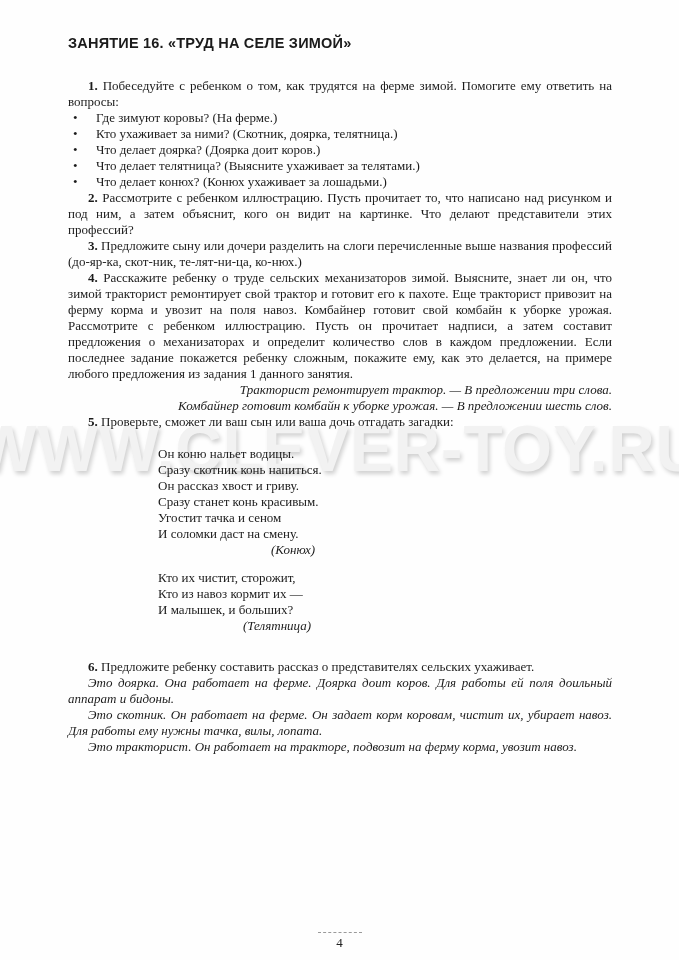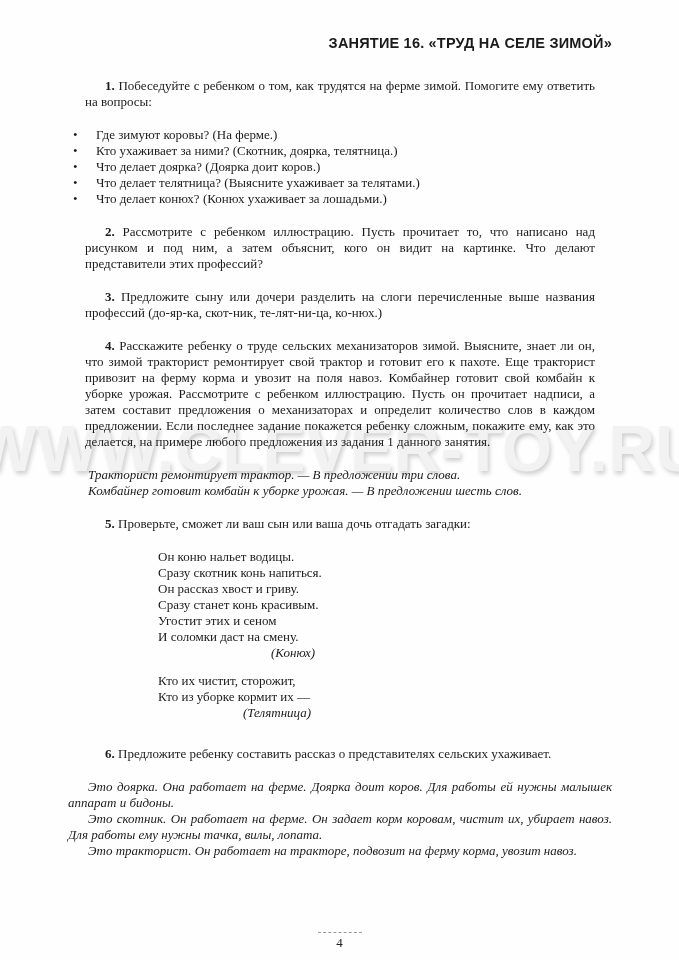--- a/index.html
+++ b/index.html
@@ -26,30 +26,30 @@
     text-shadow:2px 3px 4px rgba(0,0,0,0.18), -1px -1px 1px #ffffff;
     white-space:nowrap;
     z-index:0;
     user-select:none;
   }
   .content{position:relative;z-index:1;}
   .doc-title{
     font-family:"Liberation Sans",sans-serif;
     font-weight:bold;
     font-size:14.5px;line-height:18px;
-    text-align:right;
+    text-align:left;
     margin:0 0 26px 0;
     letter-spacing:0.2px;
   }
-  .para{margin:17px;text-align:justify;text-indent:20px;}
+  .para{margin:0;text-align:justify;text-indent:20px;}
   .num{font-weight:bold;}
   .bullets{list-style:none;margin:0;padding:0;}
   .bullets li{position:relative;padding-left:28px;}
   .bullet-mark{position:absolute;left:5px;top:0;}
-  .example{margin:0 0 0 0;font-style:italic;text-indent:20px;}
+  .example{margin:0 0 0 0;font-style:italic;text-indent:20px;text-align:right;}
   .riddle{margin:16px 0 0 90px;}
   .riddle-line{line-height:16px;}
   .answer{font-style:italic;line-height:16px;}
   .answer-1{margin-left:113px;}
   .answer-2{margin-left:85px;}
   .riddle-2{margin-top:12px;}
   .p6{margin-top:25px;}
   .story{margin:0;font-style:italic;text-align:justify;text-indent:20px;}
   .footer{
     position:absolute;
@@ -93,34 +93,35 @@
     <p class="example">Тракторист ремонтирует трактор. — В предложении три слова.</p>
     <p class="example">Комбайнер готовит комбайн к уборке урожая. — В предложении шесть слов.</p>
 
     <p class="para"><span class="num">5.</span> <span>Проверьте, сможет ли ваш сын или ваша дочь отгадать загадки:</span></p>
 
     <div class="riddle">
       <div class="riddle-line">Он коню нальет водицы.</div>
       <div class="riddle-line">Сразу скотник конь напиться.</div>
       <div class="riddle-line">Он рассказ хвост и гриву.</div>
       <div class="riddle-line">Сразу станет конь красивым.</div>
-      <div class="riddle-line">Угостит этих и сеном</div>
+      <div class="riddle-line">Угостит тачка и сеном</div>
       <div class="riddle-line">И соломки даст на смену.</div>
       <div class="answer answer-1">(Конюх)</div>
     </div>
 
     <div class="riddle riddle-2">
       <div class="riddle-line">Кто их чистит, сторожит,</div>
-      <div class="riddle-line">Кто из уборке кормит их —</div>
+      <div class="riddle-line">Кто из навоз кормит их —</div>
+      <div class="riddle-line">И малышек, и больших?</div>
       <div class="answer answer-2">(Телятница)</div>
     </div>
 
     <p class="para p6"><span class="num">6.</span> <span>Предложите ребенку составить рассказ о представителях сельских ухаживает.</span></p>
 
-    <p class="story">Это доярка. Она работает на ферме. Доярка доит коров. Для работы ей нужны малышек аппарат и бидоны.</p>
+    <p class="story">Это доярка. Она работает на ферме. Доярка доит коров. Для работы ей поля доильный аппарат и бидоны.</p>
     <p class="story">Это скотник. Он работает на ферме. Он задает корм коровам, чистит их, убирает навоз. Для работы ему нужны тачка, вилы, лопата.</p>
     <p class="story">Это тракторист. Он работает на тракторе, подвозит на ферму корма, увозит навоз.</p>
 
   </div>
 
   <div class="footer">
     <div class="dash-line"></div>
     <div class="page-num">4</div>
   </div>
 

